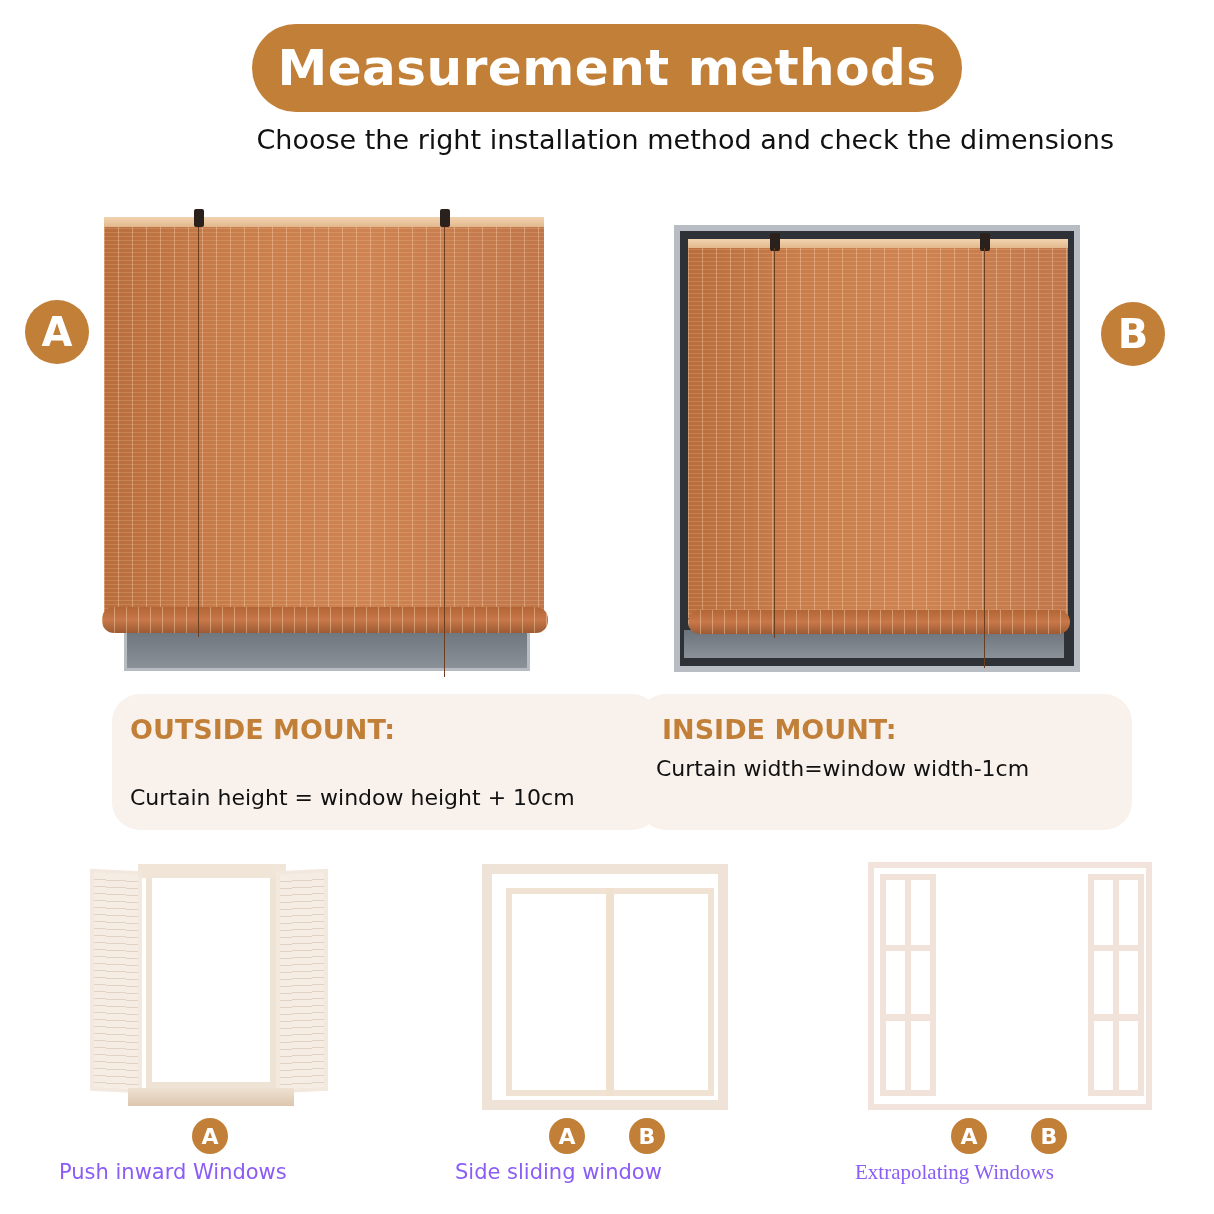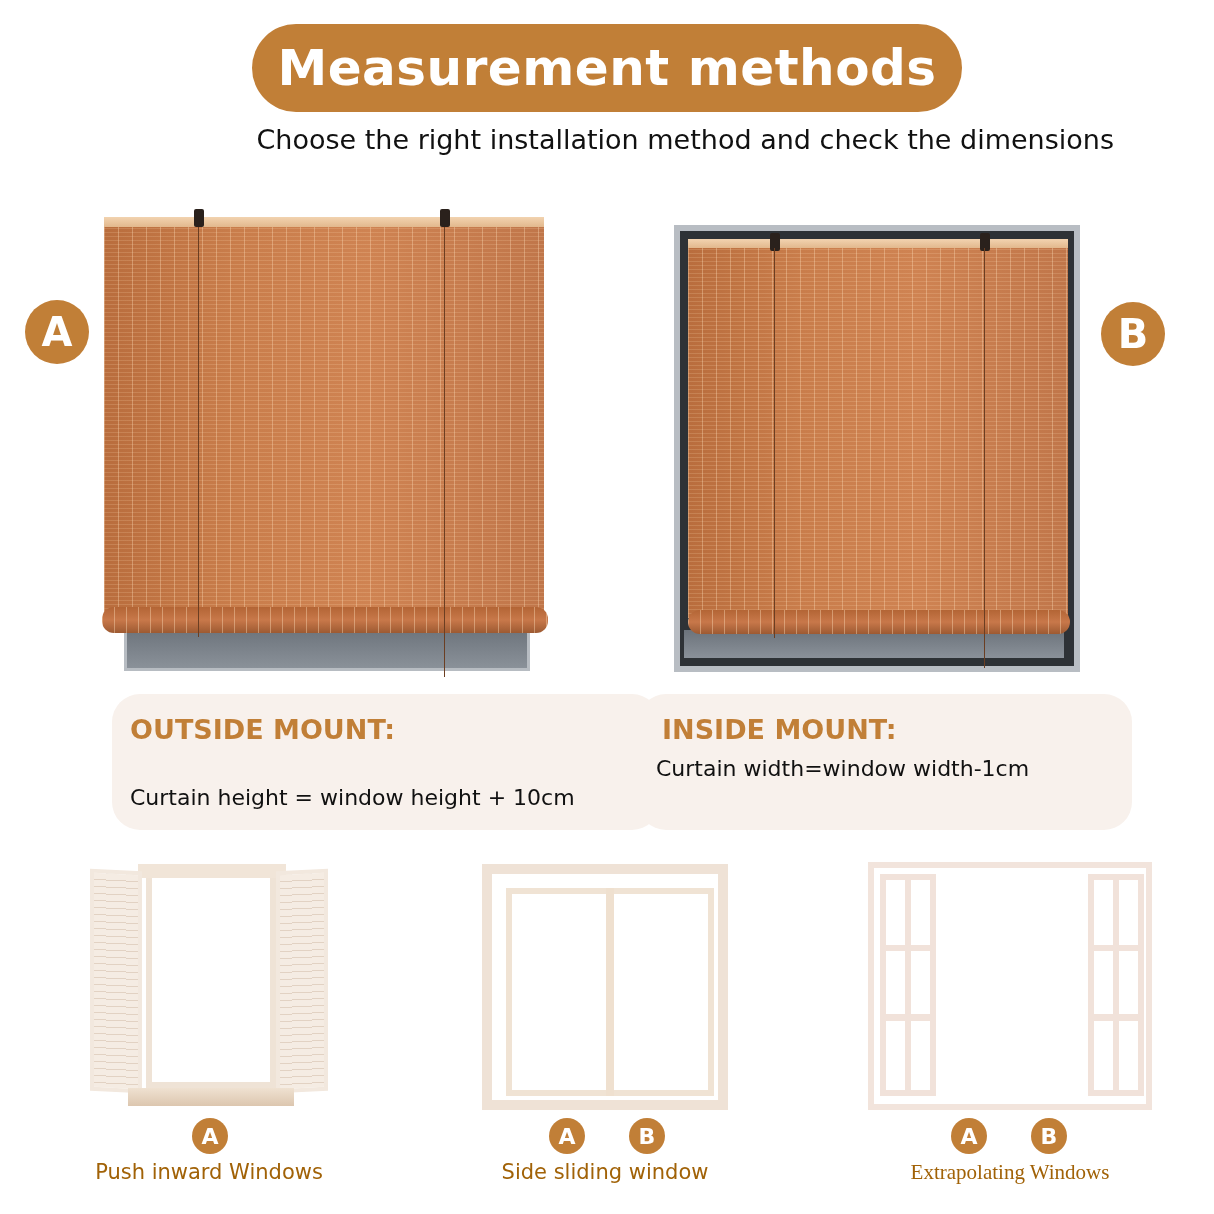--- a/index.html
+++ b/index.html
@@ -23,21 +23,21 @@
       repeating-linear-gradient(90deg, rgba(255,225,190,0.4) 0 1px, transparent 1px 12px),
       linear-gradient(#b36535,#c8784a 50%,#9d5a32); }
   .cord { width:1px; background:#6b3e22; }
   .clip { width:10px; height:18px; background:#2a211c; border-radius:2px; }
   .sill { background:linear-gradient(#6c737b,#8a9199); border:3px solid #b7bcc2; }
 
   .info-card { background:#f8f1ec; border-radius:28px; }
   .info-title { color:#c17f37; font-weight:bold; font-size:27px; }
   .info-line { font-size:22px; color:#111; line-height:29px; }
 
-  .win-label { font-size:21px; color:#a16207; text-align:center; }
+  .win-label { font-size:21px; color:#8b5cf6; }
   .frame { border:10px solid #efe2d6; box-sizing:border-box; }
 </style>
 </head>
 <body>
 
 <div class="abs title-pill">
   <span>Measurement methods</span>
 </div>
 <div class="abs subtitle">
   <div>Choose the right installation method and check the dimensions</div>

